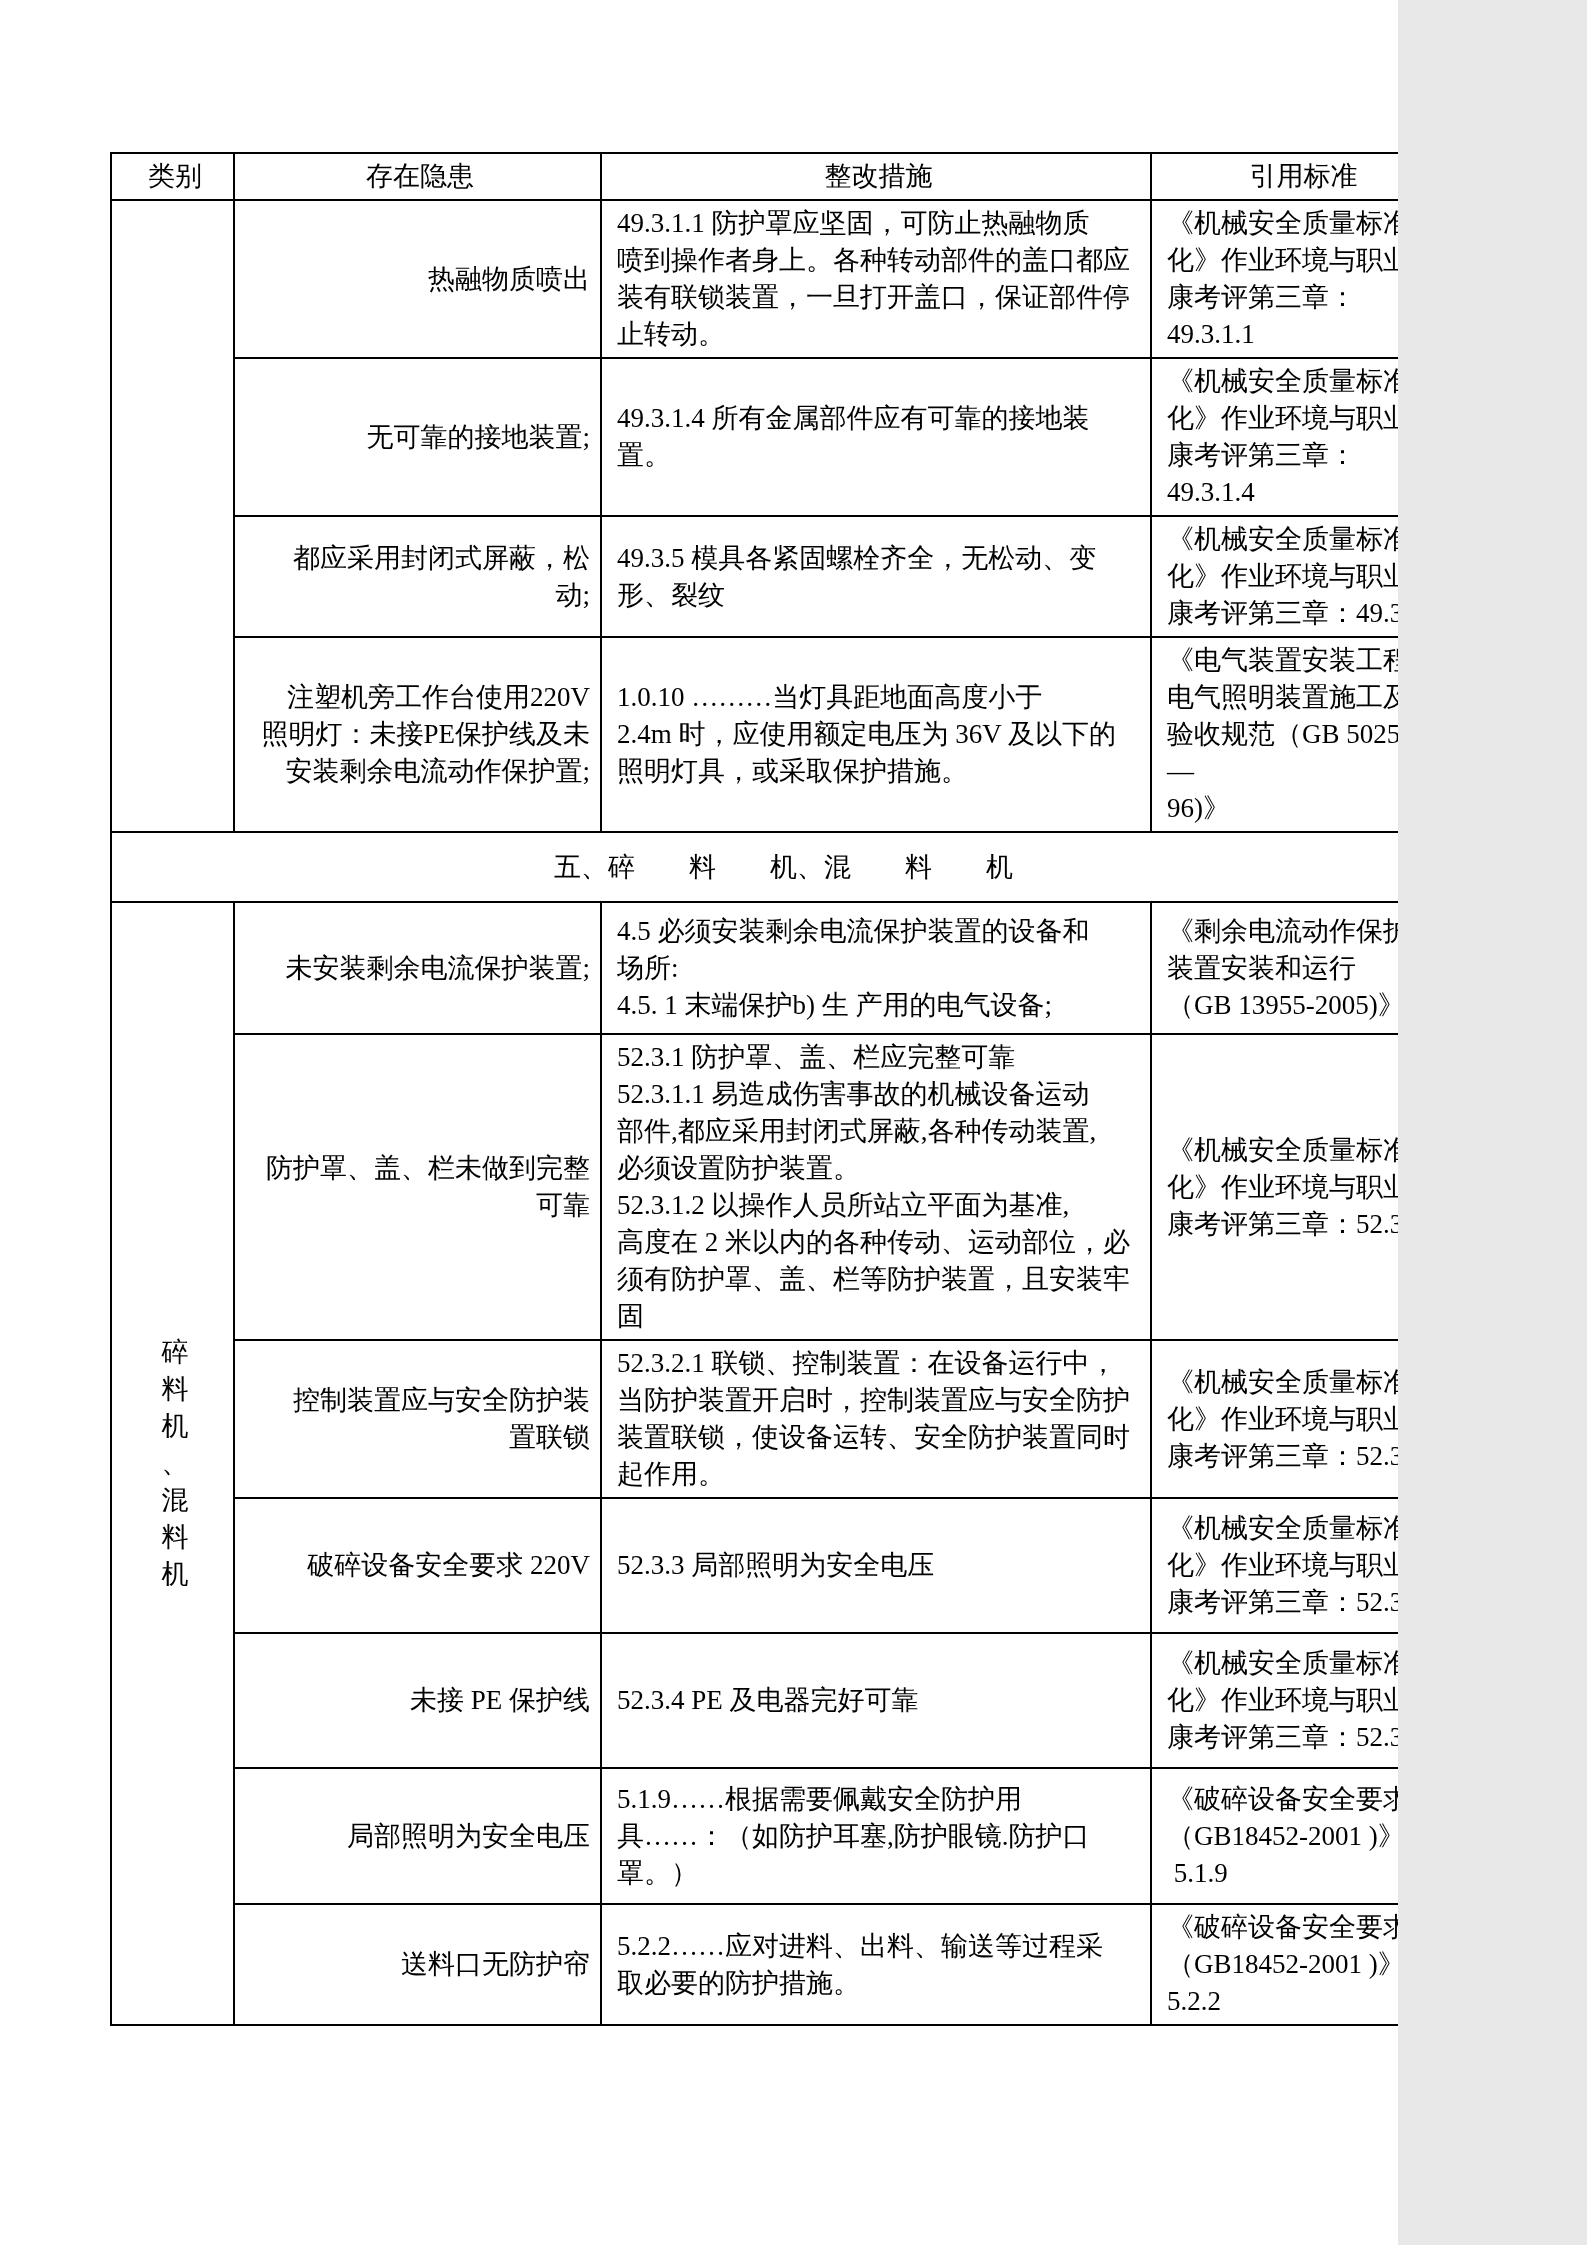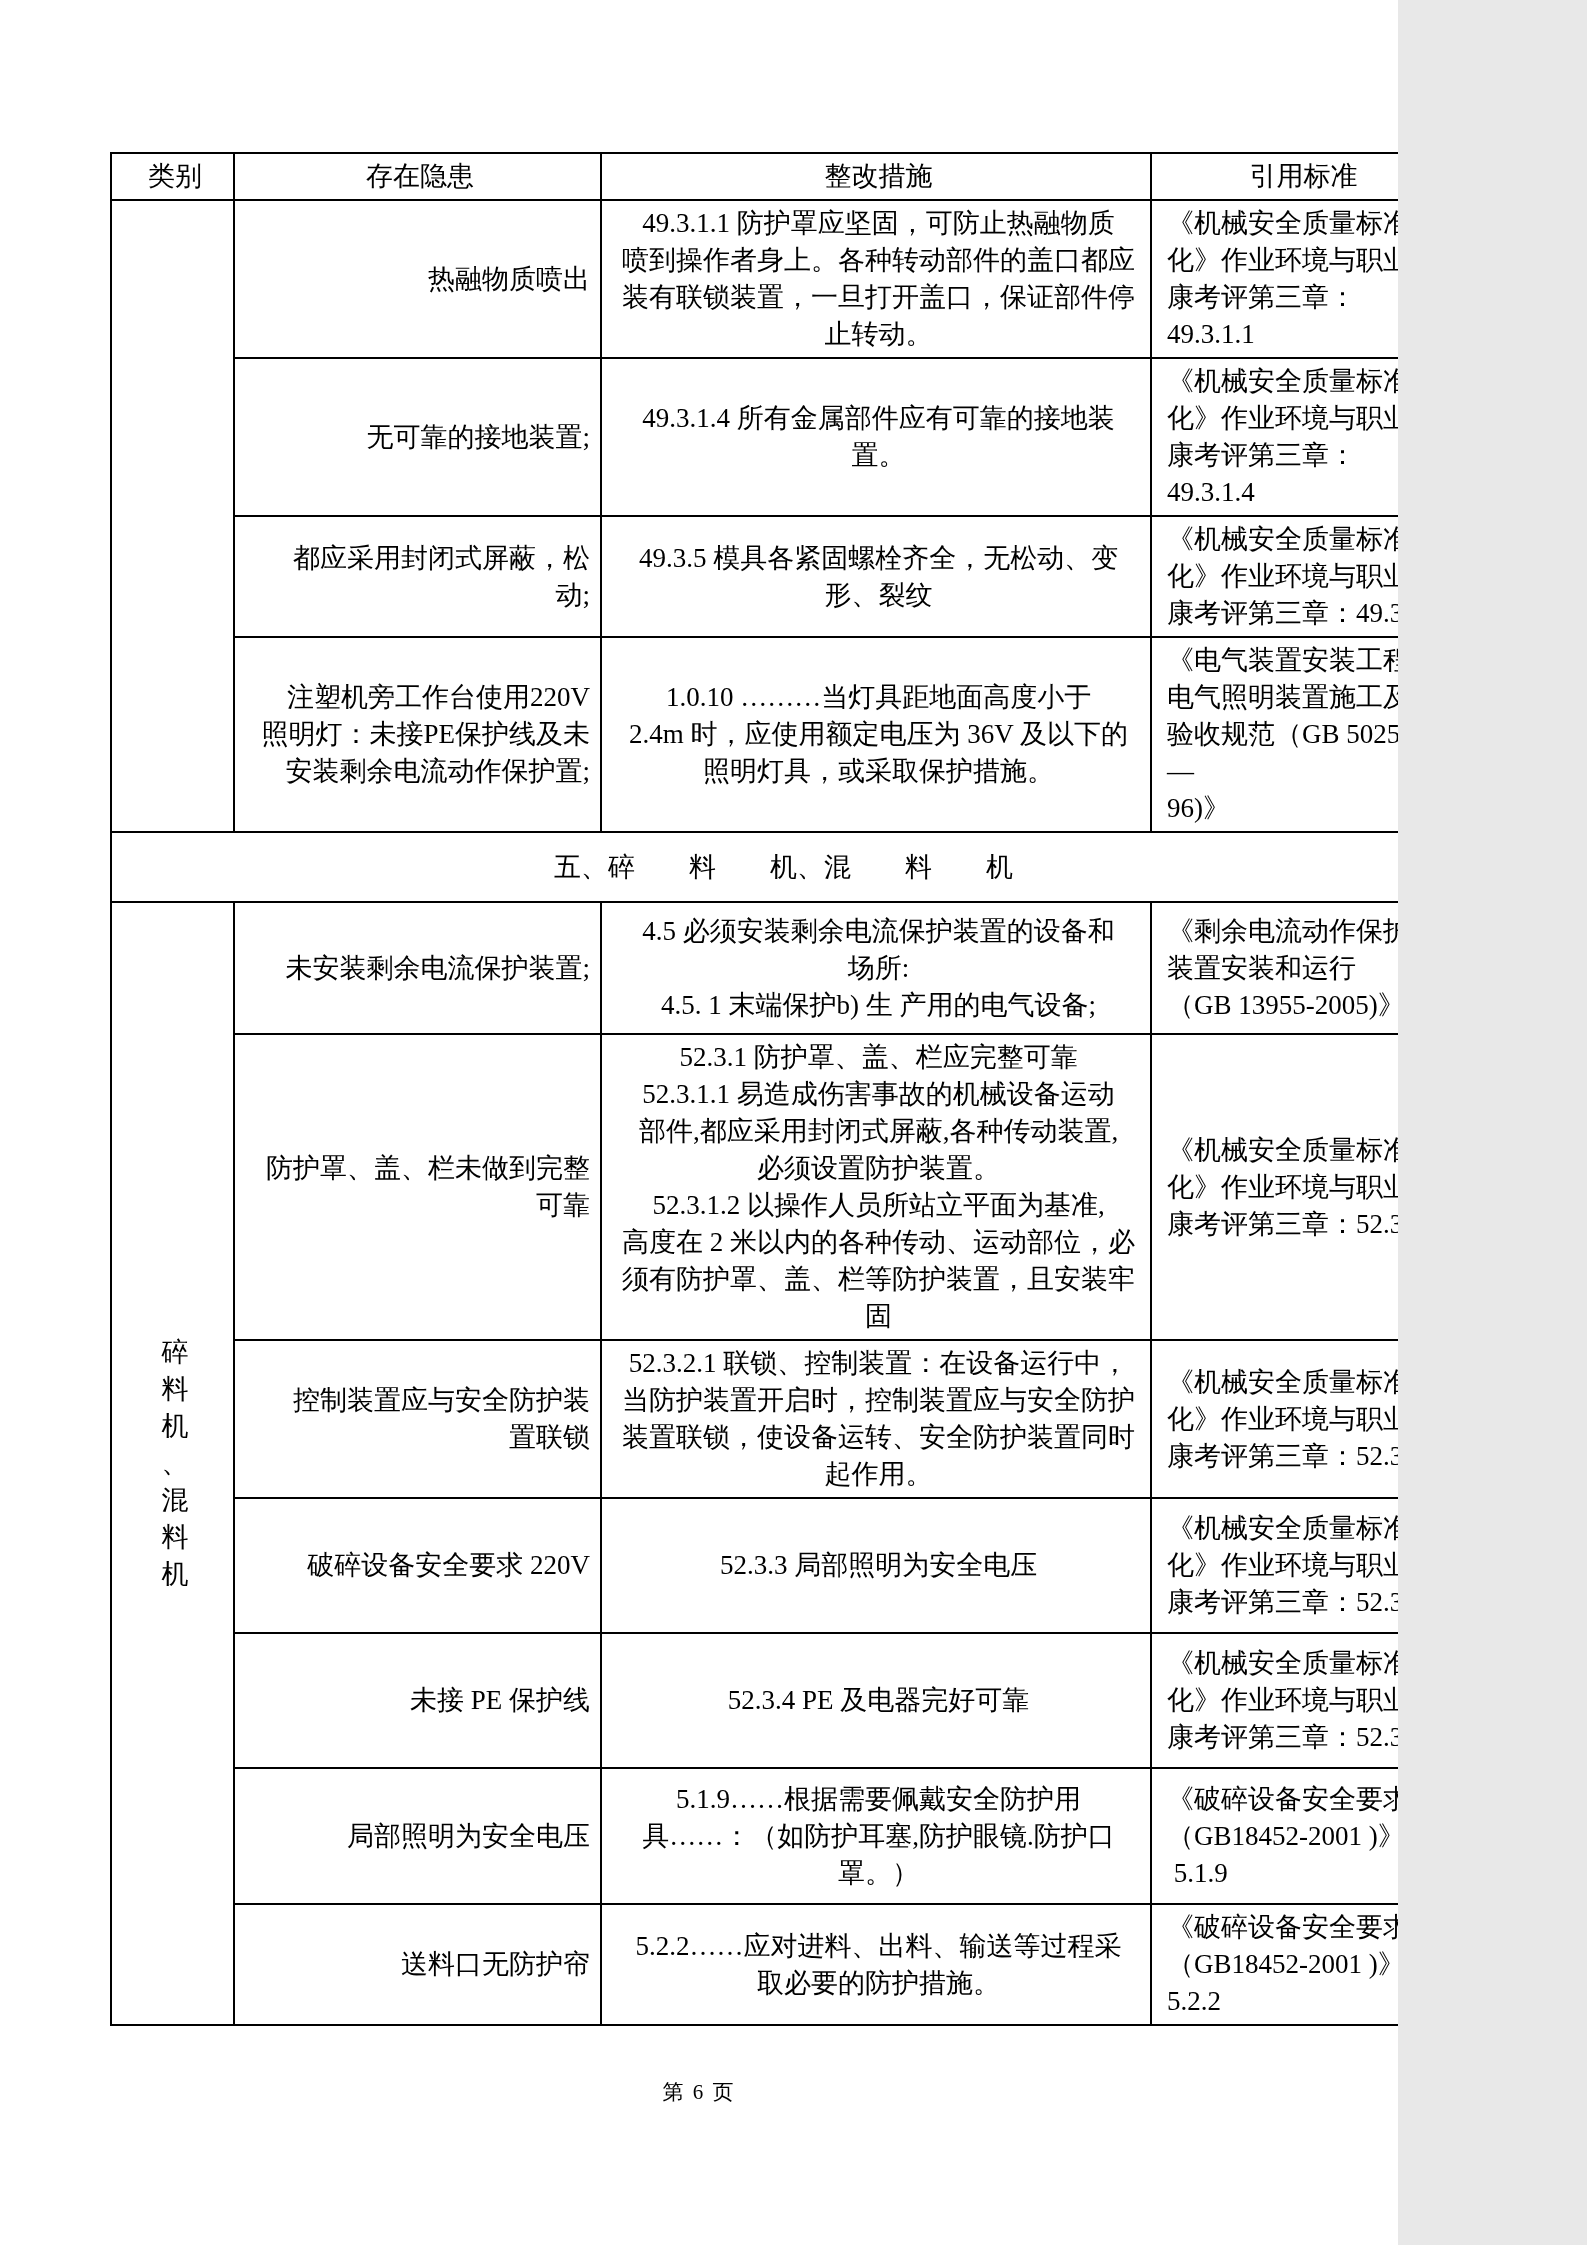--- a/index.html
+++ b/index.html
@@ -30,21 +30,21 @@
     overflow:visible;
   }
   th.hdr{ text-align:center; padding:2px 4px; }
   td.cat{
     text-align:center;
     font-size:27px;
     line-height:44px;
     padding:4px 2px;
   }
   td.hazard{ padding-left:17px;text-align:right; }
-  td.measure{ padding-left:15px;text-align:center; }
+  td.measure{ padding-left:15px; }
   td.standard{ padding-left:20px; padding-right:8px; }
   td.sect-title{ text-align:center; padding:6px 4px; }
   .pmark{
     position:absolute;
     right:-22px;top:10px;
     font-size:14px;line-height:14px;
     color:#666;
     white-space:nowrap;
   }
   .footer{
@@ -192,14 +192,13 @@
       <td class="hazard">送料口无防护帘</td>
       <td class="measure">5.2.2……应对进料、出料、输送等过程采
 取必要的防护措施。</td>
       <td class="standard"><span class="pmark">↵</span><div>《破碎设备安全要求
 （GB18452-2001 )》
 5.2.2</div></td>
     </tr>
   </tbody>
     </table>
 
-  <div class="footer">第 6 页</div>
 </div>
 
 </body></html>

